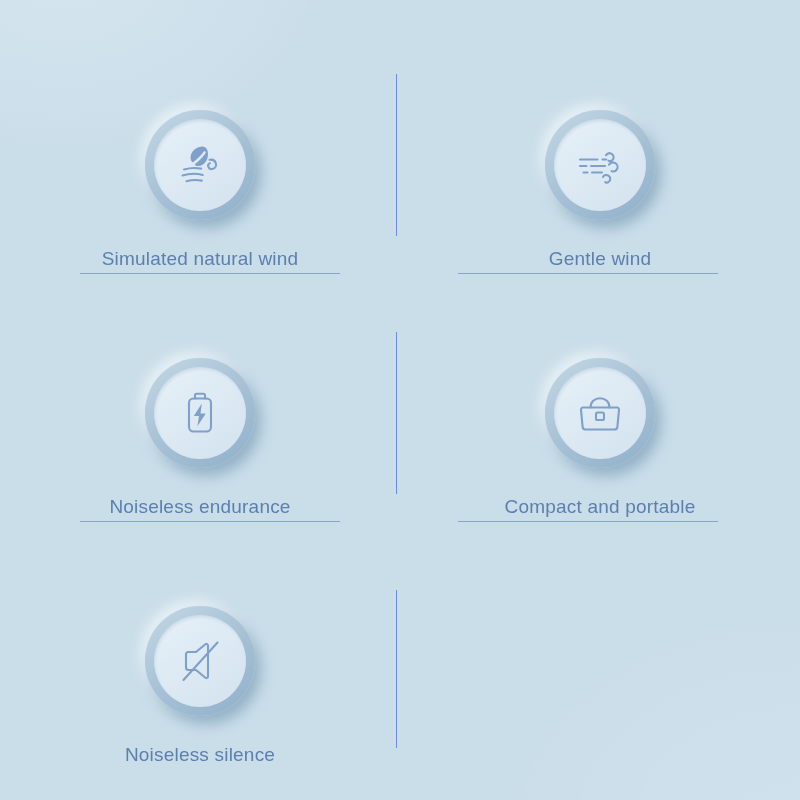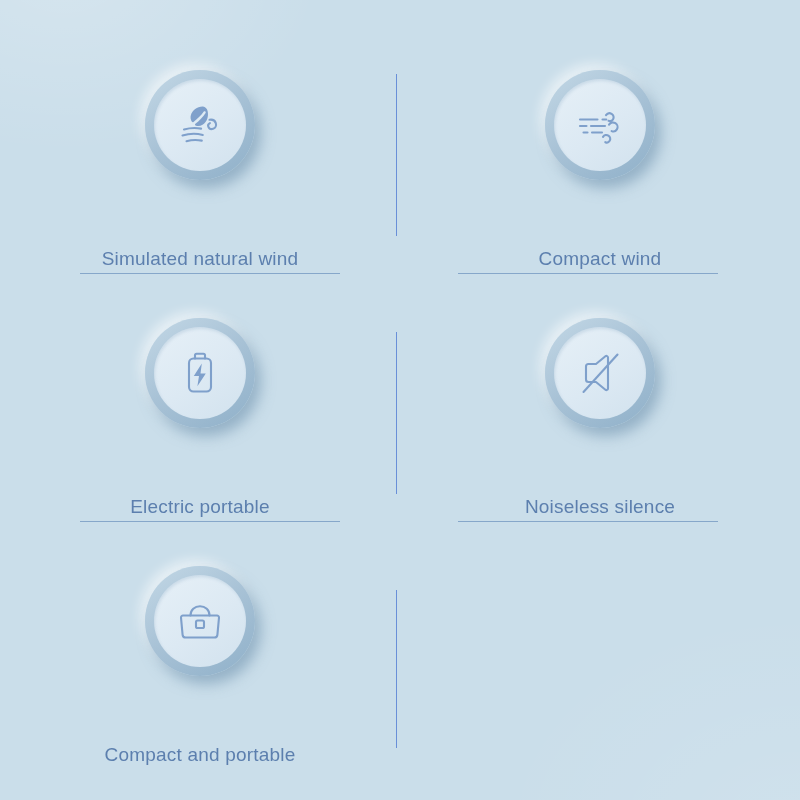--- a/index.html
+++ b/index.html
@@ -35,21 +35,21 @@
     grid-template-rows: 248px 248px 248px;
     padding-top: 22px;
     box-sizing: border-box;
   }
 
   .cell {
     position: relative;
     display: flex;
     flex-direction: column;
     align-items: center;
-    justify-content: space-between;
+    justify-content: flex-end;
   }
 
   
   .badge {
     position: relative;
     width: 110px;
     height: 110px;
     border-radius: 50%;
     margin-top: 48px;
     background: linear-gradient(145deg, #c3d8e6 0%, #a8c2d6 48%, #8fb0c9 100%);
@@ -154,60 +154,60 @@
             <path d="M8 29h6.5"></path>
             <path d="M19 29h14"></path>
             <path d="M11.5 35.5h4"></path>
             <path d="M20 35.5h10"></path>
             <path d="M34 18.2c1.3-1.9 3.7-2.5 5.6-1.4 1.9 1.1 2.6 3.5 1.5 5.4-0.9 1.6-2.9 2.3-4.6 1.6"></path>
             <path d="M37 27.6c1.5-2.1 4.3-2.7 6.4-1.4 2.1 1.3 2.8 4.1 1.5 6.2-1.1 1.8-3.4 2.5-5.3 1.7"></path>
             <path d="M31 39.8c1.2-1.8 3.6-2.3 5.4-1.2 1.8 1.1 2.4 3.4 1.3 5.2-0.9 1.5-2.8 2.1-4.4 1.4"></path>
           </svg>
         </span>
       </div>
-      <div class="caption">Compact wind</div>
+      <div class="caption">Gentle wind</div>
     </div>
 
 
     <div class="cell">
       <div class="badge">
         <span class="glyph">
           <svg viewBox="0 0 56 56">
             <rect x="17" y="13.5" width="22" height="33" rx="4.5"></rect>
             <path d="M23 13.5v-3.2a1.6 1.6 0 0 1 1.6-1.6h6.8a1.6 1.6 0 0 1 1.6 1.6v3.2"></path>
             <path class="solid" d="M29.8 18.6l-8.0 12.3h5.2l-1.6 10.4 8.4-12.9h-5.3z"></path>
           </svg>
         </span>
       </div>
-      <div class="caption">Electric portable</div>
-    </div>
-
-    <div class="cell">
-      <div class="badge">
-        <span class="glyph">
-          <svg viewBox="0 0 56 56">
-            <path d="M36 12.5v31a1.6 1.6 0 0 1-2.6 1.2L24 37H16.5a2.5 2.5 0 0 1-2.5-2.5v-13a2.5 2.5 0 0 1 2.5-2.5H24l9.4-7.7A1.6 1.6 0 0 1 36 12.5z"></path>
-            <path d="M45.5 9.5L11.5 47"></path>
-          </svg>
-        </span>
-      </div>
-      <div class="caption">Noiseless silence</div>
+      <div class="caption">Noiseless endurance</div>
     </div>
 
     <div class="cell">
       <div class="badge">
         <span class="glyph">
           <svg viewBox="0 0 56 56">
             <path d="M18.5 22.5c0-5.3 4.2-9.3 9.5-9.3s9.5 4.0 9.5 9.3"></path>
             <path d="M11 22.5h34a2 2 0 0 1 2 2.1l-1.6 17.2a3 3 0 0 1-3 2.7H13.6a3 3 0 0 1-3-2.7L9 24.6a2 2 0 0 1 2-2.1z"></path>
             <rect x="24" y="27.5" width="8" height="7.5" rx="1.6"></rect>
           </svg>
         </span>
       </div>
       <div class="caption">Compact and portable</div>
+    </div>
+
+    <div class="cell">
+      <div class="badge">
+        <span class="glyph">
+          <svg viewBox="0 0 56 56">
+            <path d="M36 12.5v31a1.6 1.6 0 0 1-2.6 1.2L24 37H16.5a2.5 2.5 0 0 1-2.5-2.5v-13a2.5 2.5 0 0 1 2.5-2.5H24l9.4-7.7A1.6 1.6 0 0 1 36 12.5z"></path>
+            <path d="M45.5 9.5L11.5 47"></path>
+          </svg>
+        </span>
+      </div>
+      <div class="caption">Noiseless silence</div>
     </div>
 
   </div>
 
   <div class="divider-h dh-r1-left"></div>
   <div class="divider-h dh-r1-right"></div>
   <div class="divider-h dh-r2-left"></div>
   <div class="divider-h dh-r2-right"></div>
 
   <div class="divider-v dv-r1"></div>

